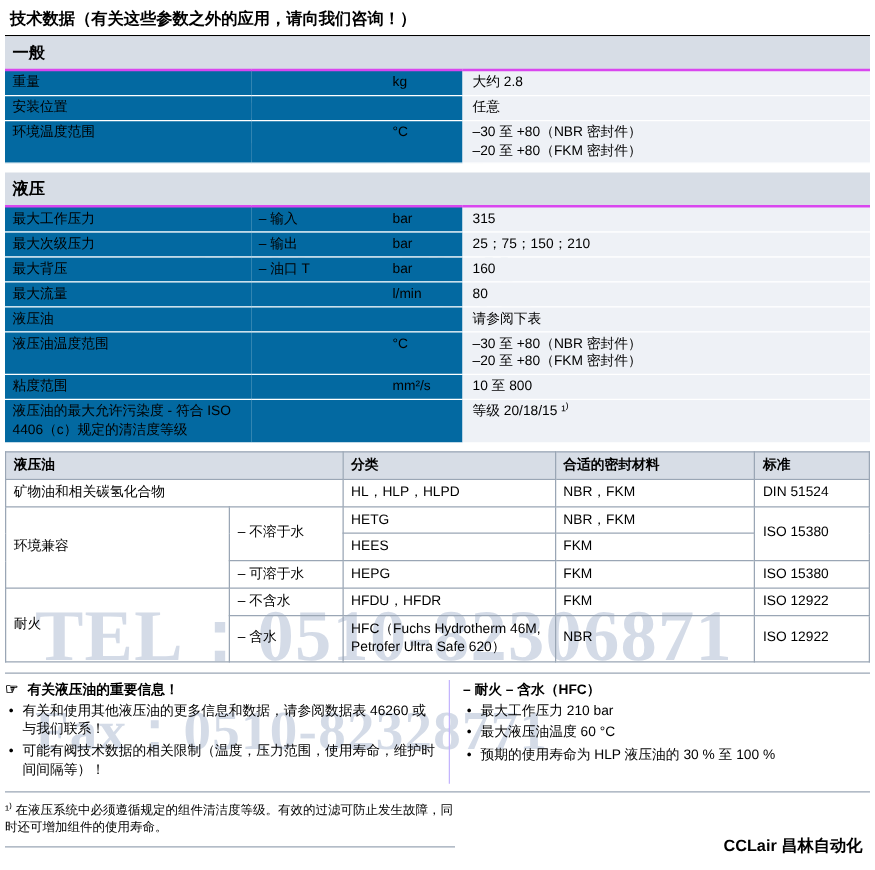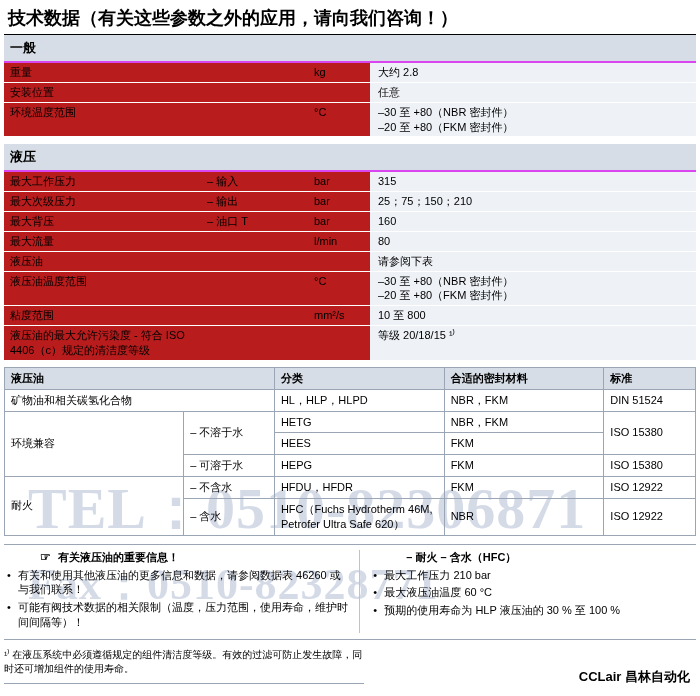--- a/index.html
+++ b/index.html
@@ -58,36 +58,36 @@
     position:absolute;
     left:128px;top:78px;
     width:48px;height:36px;
     border-left:10px solid rgba(150,170,195,0.40);
     border-bottom:10px solid rgba(150,170,195,0.40);
     transform:skewX(-18deg);
   }
   
   .page{position:relative;z-index:10;padding:0;}
   .title{
-    font-size:18px;font-weight:bold;
+    font-size:13px;font-weight:bold;
     padding:6px 8px 4px 8px;
   }
   .rule{
     border-bottom:1px solid #000;
     margin:0 4px 0 4px;
   }
   table{border-collapse:collapse;width:692px;margin:0 4px;}
   .sechead td{
     font-size:13px;font-weight:bold;
     background:#d7dde6;
     padding:4px 6px;
     border-bottom:2px solid #d946ef;
   }
   .spec td{
-    background:#b91c1c;
+    background:#0369a1;
     padding:2px 6px;
     border-bottom:1px solid #ffffff;
     vertical-align:top;
     line-height:1.35;
   }
   .spec td.val{background:#eef1f6;}
   .c-name{width:185px;}
   .c-sub{width:95px;}
   .c-unit{width:48px;text-align:left;padding-right:8px !important;}
   .c-val{padding-left:8px !important;}
@@ -123,21 +123,21 @@
   }
   .notes-l{width:352px;padding-right:8px;position:relative;}
   .notes-r{width:330px;padding-left:10px;border-left:1px solid #c4b5fd;}
   .hand{
     display:inline-block;
     width:16px;height:12px;
     font-size:12px;
     line-height:12px;
     margin-right:2px;
   }
-  .note-head{font-weight:bold;font-size:11px;margin-bottom:3px;margin-left:36px;}
+  .note-head{font-weight:bold;font-size:11px;margin-bottom:3px;}
   ul.bul{margin:0;padding-left:14px;list-style:none;}
   ul.bul li{position:relative;margin-bottom:3px;line-height:1.35;}
   ul.bul li:before{
     content:"•";
     position:absolute;left:-11px;top:0;
   }
   .foot{
     margin:8px 4px 0 4px;
     font-size:10px;
     line-height:1.45;

